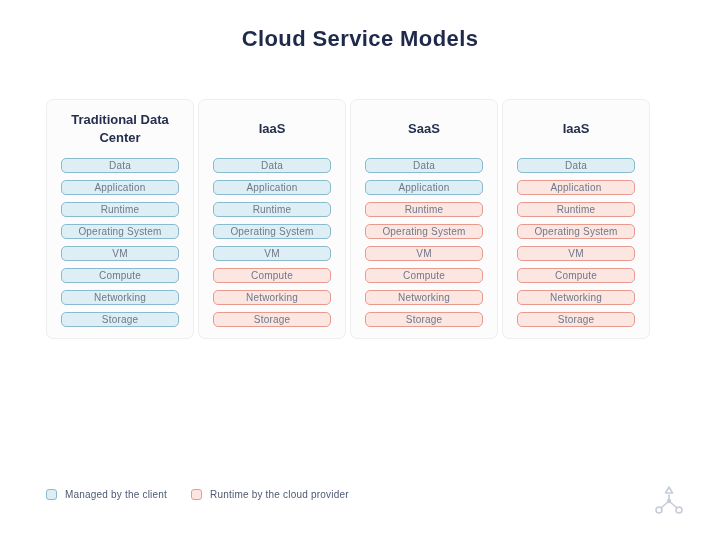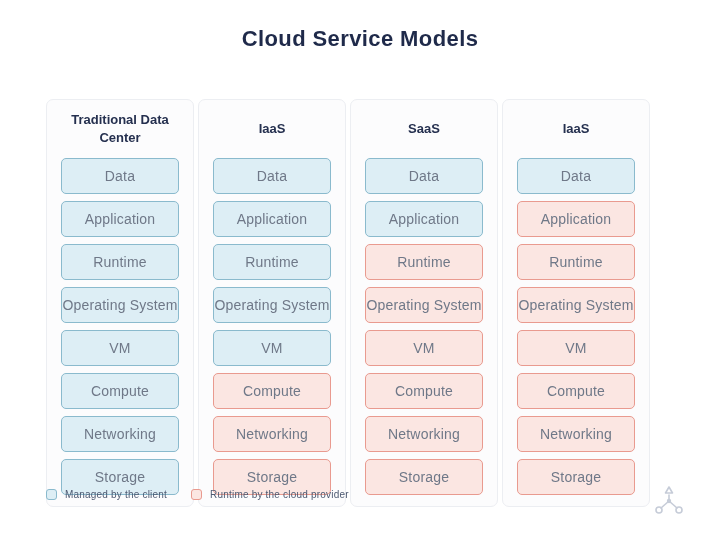--- a/index.html
+++ b/index.html
@@ -23,23 +23,23 @@
     border-radius:7px;
     padding:0 14px 11px 14px;
   }
   .card-header {
     height:58px; display:flex; align-items:center; justify-content:center;
     text-align:center; font-size:13px; font-weight:700; line-height:1.35;
     color:var(--header, #25304f);
   }
   .stack { display:flex; flex-direction:column; gap:7px; }
   .box {
-    height:36px; box-sizing:border-box; border-radius:5px;
+    height:15px; box-sizing:border-box; border-radius:5px;
     display:flex; align-items:center; justify-content:center;
-    font-size:14px; color:var(--box-text, #6f7888);
+    font-size:10px; color:var(--box-text, #6f7888);
     border:1.5px solid transparent; letter-spacing:0.2px;
   }
   .box.client   { background:var(--client-fill, #ddeef5);  border-color:var(--client-border, #8abacd); }
   .box.provider { background:var(--provider-fill, #fbe6e2); border-color:var(--provider-border, #e99a8f); }
   .legend {
     position:absolute; left:46px; top:489px;
     display:flex; align-items:center; gap:24px;
   }
   .legend-item { display:flex; align-items:center; gap:8px; }
   .swatch {

